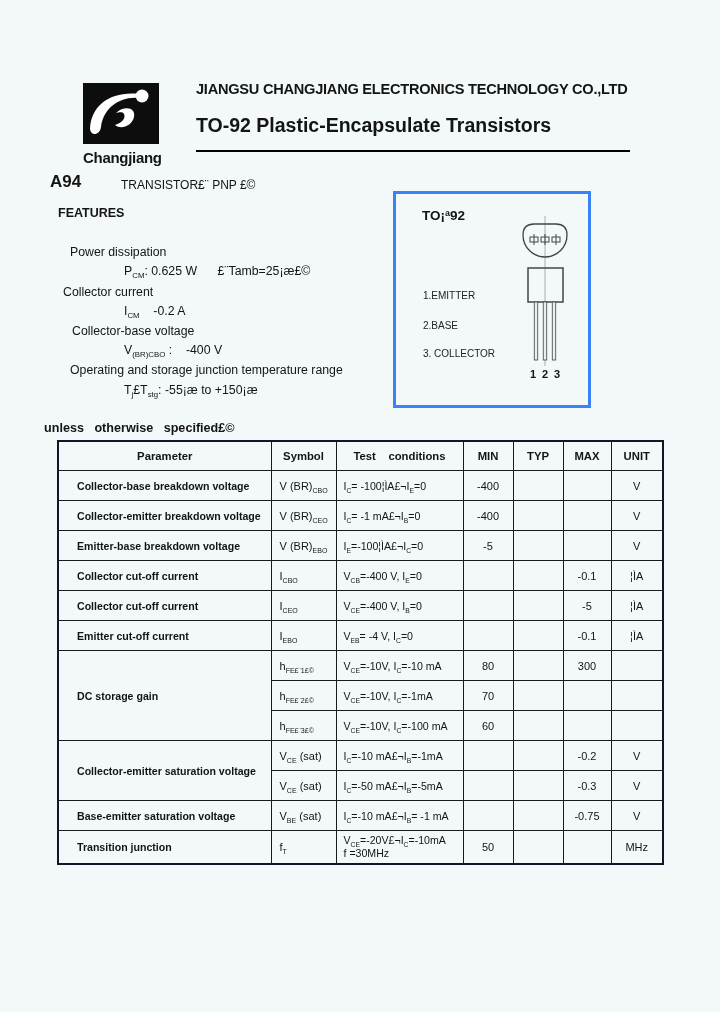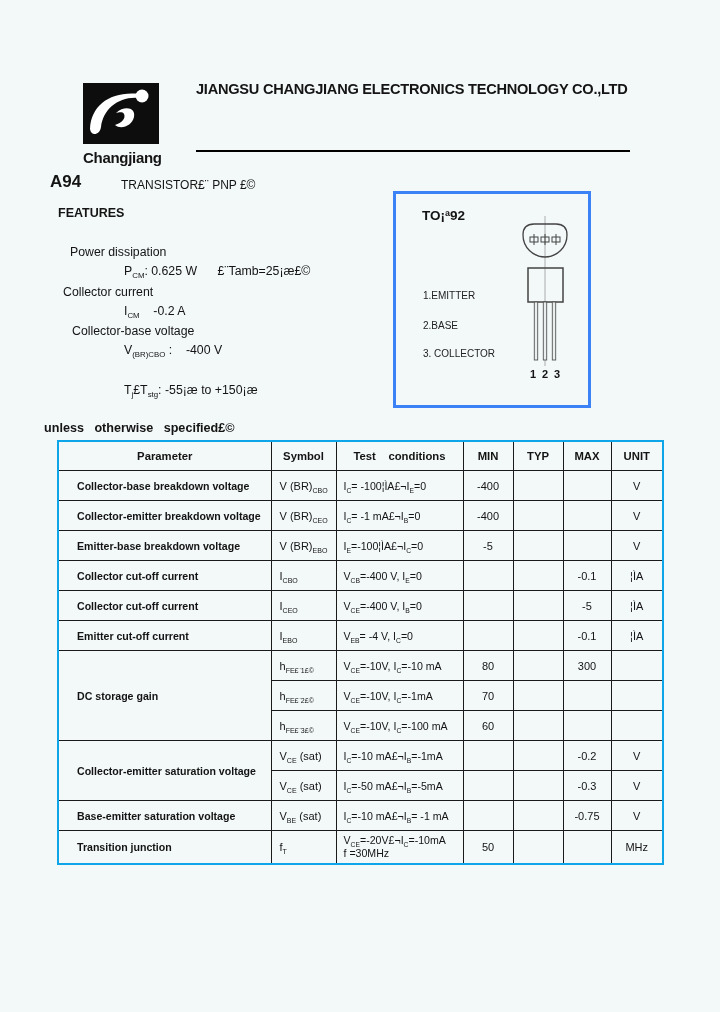--- a/index.html
+++ b/index.html
@@ -30,21 +30,21 @@
   .pin-numbers{position:absolute;left:134px;top:174px;width:30px;display:flex;
                justify-content:space-between;font-weight:bold;font-size:11px;}
   .pkg-svg{position:absolute;left:0;top:0;}
 
   
   .elec-l1{left:58px;top:401px;font-size:12.6px;font-weight:bold;white-space:pre;}
   .elec-l2{left:44px;top:421px;font-size:12.6px;font-weight:bold;white-space:pre;}
 
   
   .spec-table{position:absolute;left:57px;top:440px;width:605px;
-              border-collapse:collapse;table-layout:fixed;border:2px solid #0ea5e9;}
+              border-collapse:collapse;table-layout:fixed;border:2px solid #0f172a;}
   .spec-table th,.spec-table td{border:1px solid #1a1a1a;vertical-align:middle;}
   .spec-table th{font-size:11.3px;font-weight:bold;height:28px;text-align:center;
                  white-space:pre;padding:0;}
   .spec-table td{font-size:11px;height:29px;padding:0 4px;}
   td.param{font-weight:bold;font-size:10.6px;padding-left:18px;white-space:nowrap;}
   td.sym{padding-left:8px;white-space:nowrap;}
   td.cond{padding-left:7px;white-space:nowrap;font-size:10.6px;}
   td.num{text-align:center;}
   tr.tall td{height:32px;}
   td.cond .twoline{line-height:13px;display:inline-block;}
@@ -58,32 +58,34 @@
     <svg width="76" height="61" viewBox="0 0 76 61">
       <rect x="0" y="0" width="76" height="61" fill="#0d0d0d"></rect>
       <path d="M7,46 C8,22 28,8 56,11 C60,11.6 60,15 56,15 C36,13 20,26 18,44 C17,52 8,54 7,46 Z" fill="#ffffff"></path>
       <path d="M33,30 C42,22 53,25 51,34 C49,43 38,47 32,42 C39,40 43,35 41,31 C39,28 35,30 33,30 Z" fill="#ffffff"></path>
       <circle cx="59" cy="13" r="6.5" fill="#ffffff"></circle>
     </svg>
     <div class="logo-caption">Changjiang</div>
   </div>
 
   <div class="abs company">JIANGSU CHANGJIANG ELECTRONICS TECHNOLOGY CO.,LTD</div>
+  <div class="abs doc-title">TO-92 Plastic-Encapsulate Transistors</div>
   <div class="abs title-rule"></div>
 
   <div class="abs part-number">A94</div>
   <div class="abs part-type">TRANSISTOR£¨ PNP £©</div>
 
   <div class="abs features-heading">FEATURES</div>
   <div class="abs f-line" style="left:70px;top:245px">Power dissipation</div>
   <div class="abs f-line" style="left:124px;top:264px">P<sub>CM</sub>: 0.625 W      £¨Tamb=25¡æ£©</div>
   <div class="abs f-line" style="left:63px;top:285px">Collector current</div>
   <div class="abs f-line" style="left:124px;top:304px">I<sub>CM</sub>    -0.2 A</div>
   <div class="abs f-line" style="left:72px;top:324px">Collector-base voltage</div>
   <div class="abs f-line" style="left:124px;top:343px">V<sub>(BR)CBO</sub> :    -400 V</div>
+  <div class="abs f-line" style="left:70px;top:363px">Operating and storage junction temperature range</div>
   <div class="abs f-line" style="left:124px;top:383px">T<sub>j</sub>£­T<sub>stg</sub>: -55¡æ to +150¡æ</div>
 
   <div class="abs pkg-box">
     <svg class="pkg-svg" width="192" height="211" viewBox="0 0 192 211">
       <line x1="149" y1="22" x2="149" y2="172" stroke="#999" stroke-width="0.8"></line>
 
       <path d="M127,41 Q127,30 138,30 L160,30 Q171,30 171,41 A22,22 0 0 1 127,41 Z" fill="none" stroke="#444" stroke-width="1.3"></path>
       <g stroke="#444" stroke-width="1" fill="none">
         <rect x="134" y="43" width="8" height="5"></rect>
           <line x1="138" y1="40" x2="138" y2="51"></line>

